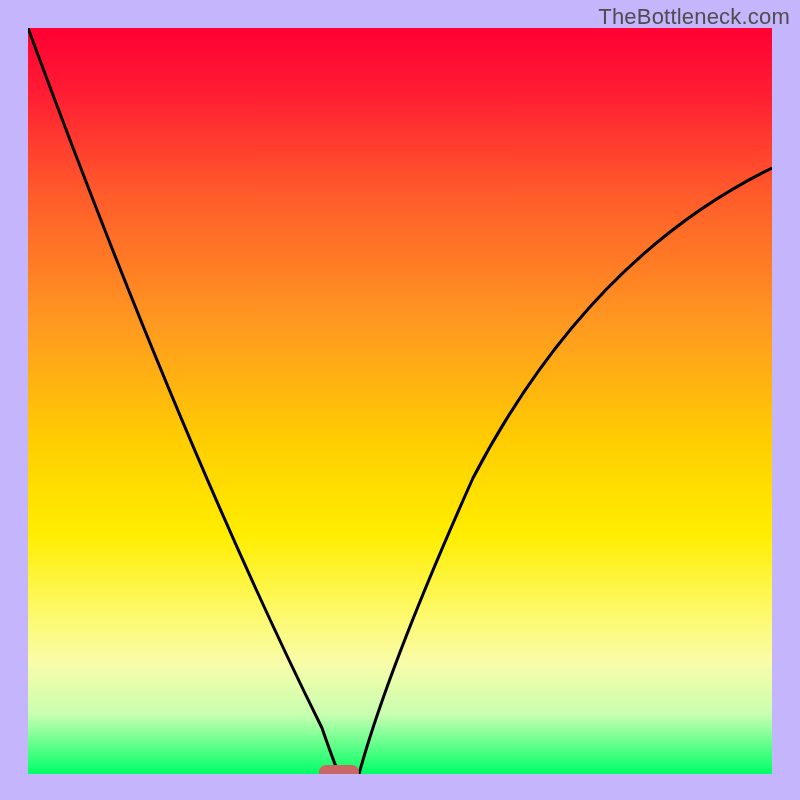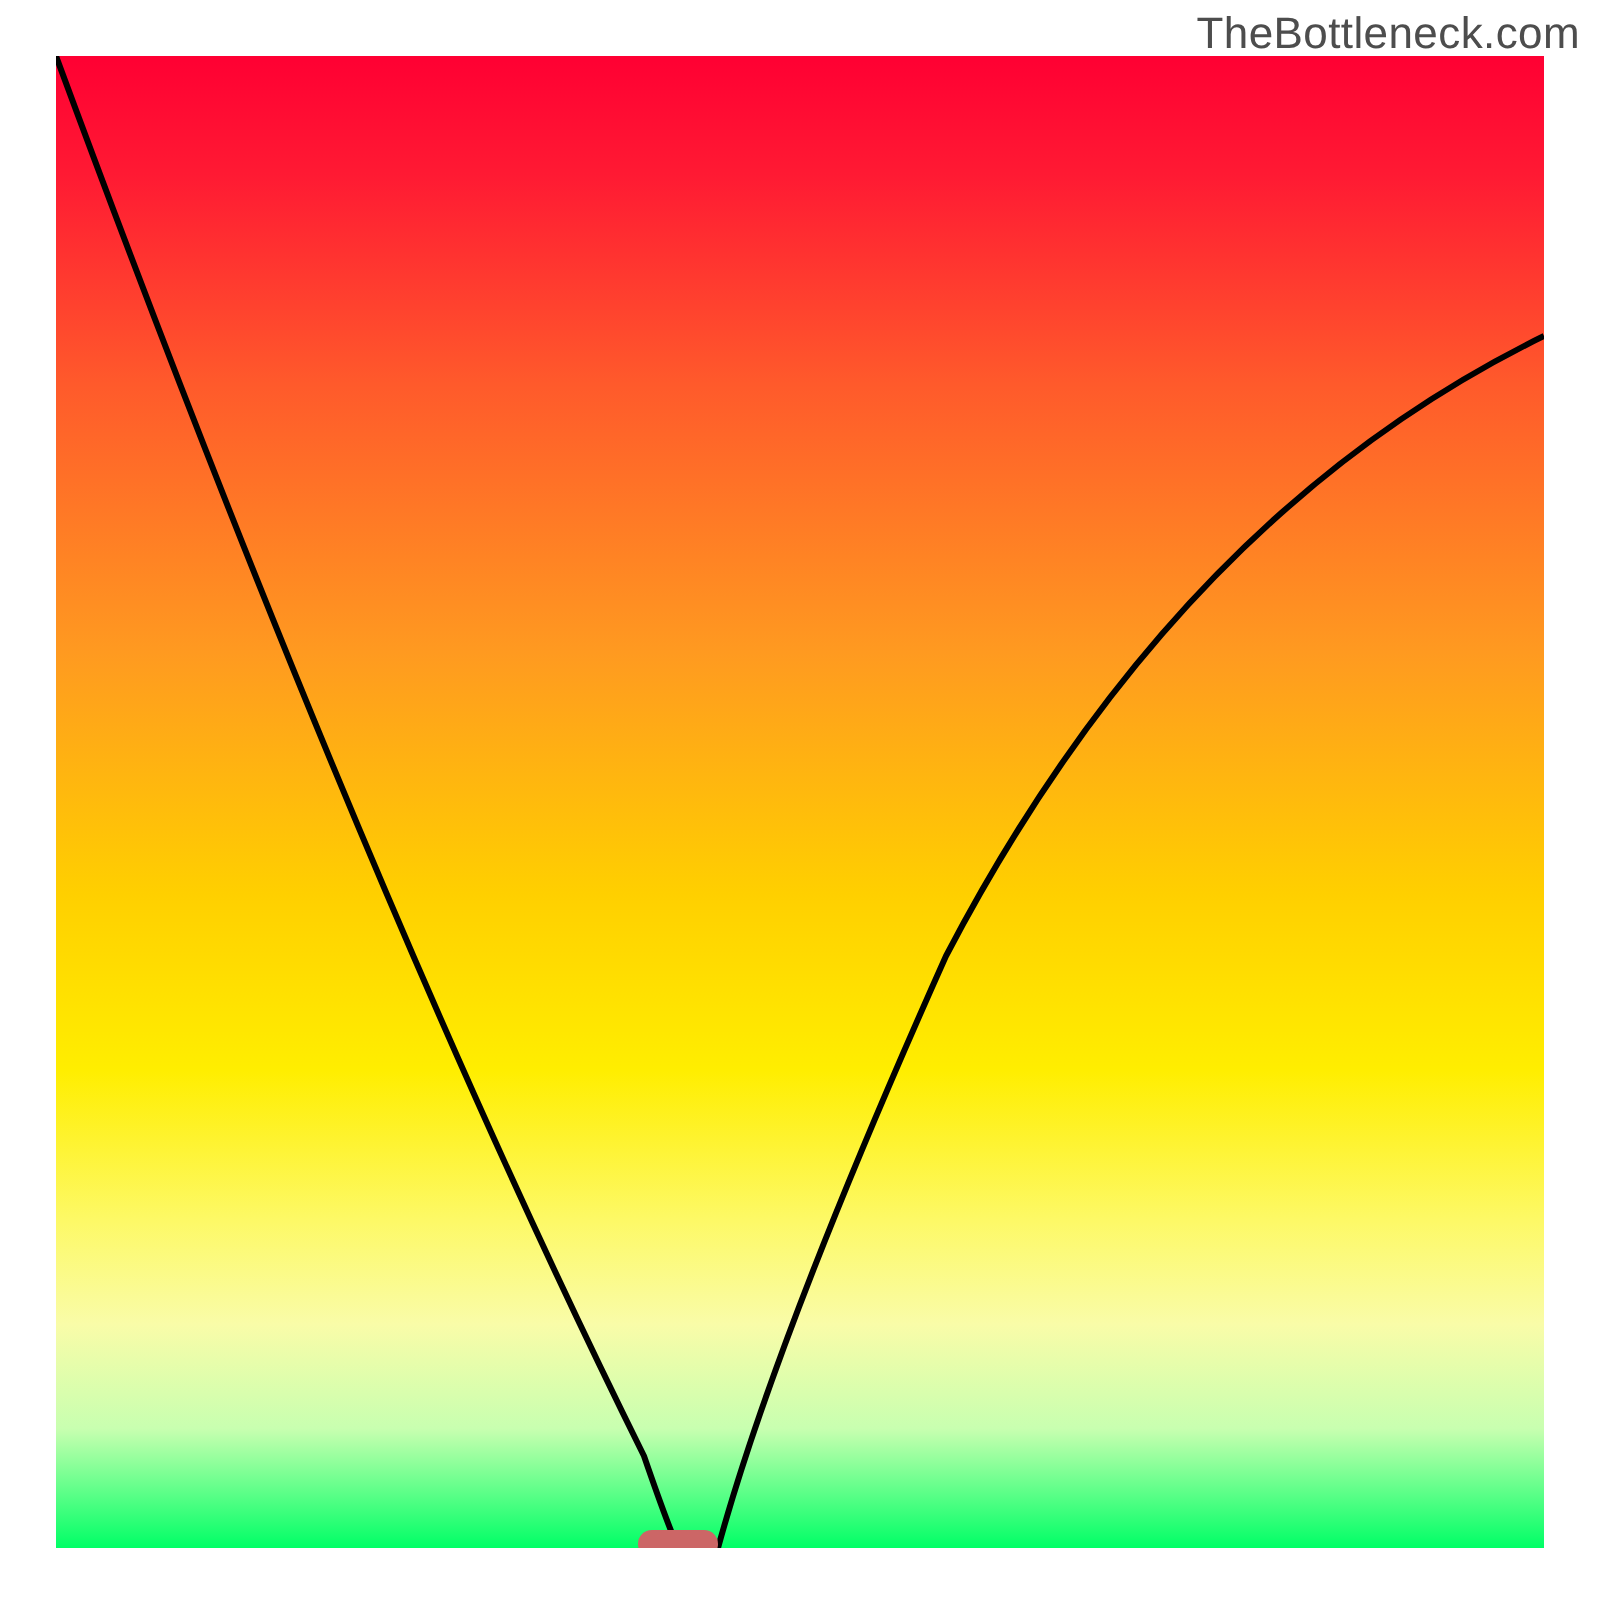--- a/index.html
+++ b/index.html
@@ -7,21 +7,21 @@
     padding: 0;
     width: 800px;
     height: 800px;
     overflow: hidden;
     background: #000;
     font-family: Arial, Helvetica, sans-serif;
   }
   .frame {
     position: absolute;
     inset: 0;
-    background: #ffffff;
+    background: #c4b5fd;
   }
   .plot {
     position: absolute;
     left: 28px;
     top: 28px;
     width: 744px;
     height: 746px;
     overflow: hidden;
   }
   .gradient {

